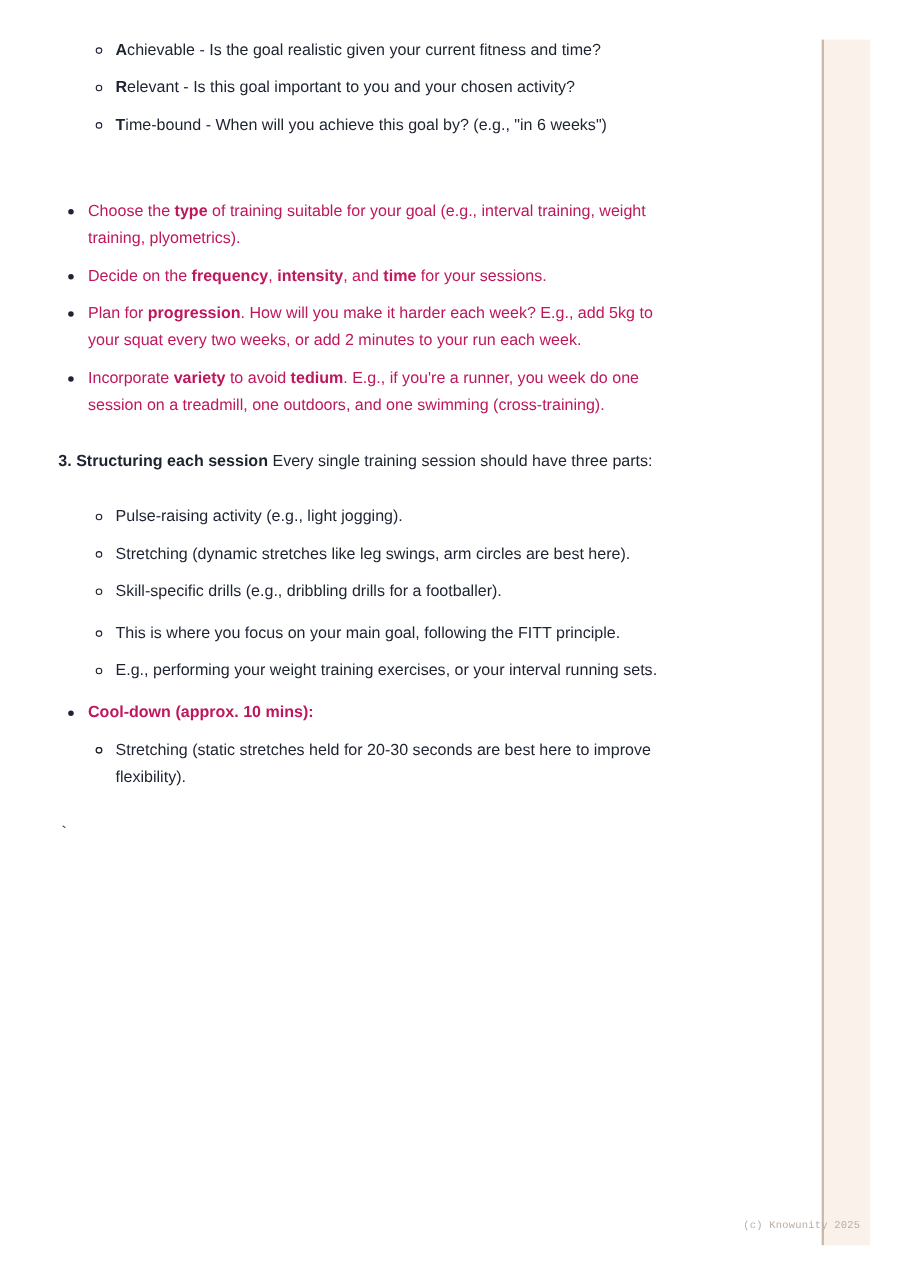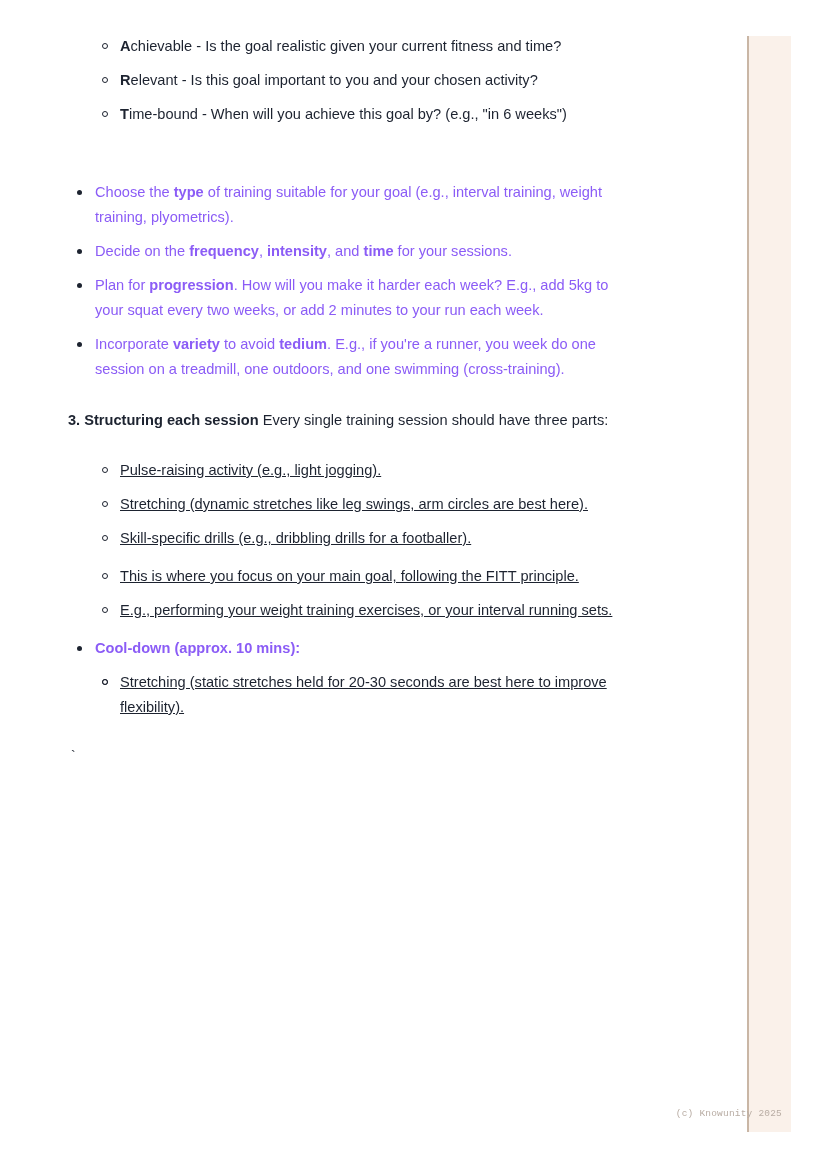--- a/index.html
+++ b/index.html
@@ -36,21 +36,21 @@
     position: absolute;
     top: 36px;
     right: 79px;
     width: 2px;
     height: 1096px;
     background: #c9b6a5;
   }
 
   .content {
     position: absolute;
-    left: 68px;
+    left: 53px;
     top: 34px;
     width: 572px;
   }
 
   
   .para {
     font-size: 14.6px;
     line-height: 27px;
     text-align: justify;
     margin: 0 0 0 0;
@@ -67,21 +67,21 @@
     list-style: none;
   }
 
   
   li.lvl1 {
     position: relative;
     padding-left: 27px;
     font-size: 14.6px;
     line-height: 25px;
     margin-bottom: 9px;
-    color: #8b5cf6;
+    color: #be185d;
   }
   li.lvl1 > .bullet {
     position: absolute;
     left: 9px;
     top: 10px;
     width: 5px;
     height: 5px;
     border-radius: 50%;
     background: #1d2330;
   }
@@ -102,21 +102,21 @@
     width: 6px;
     height: 6px;
     border-radius: 50%;
     border: 1.2px solid #1d2330;
     background: transparent;
   }
 
   li .lead-cap { font-weight: bold; }
   li b { font-weight: bold; }
 
-  .sub-list { margin-top: 2px; text-decoration: underline; }
+  .sub-list { margin-top: 2px; }
   li.lvl1.heading-item { margin-bottom: 2px; }
   li.lvl1.heading-item > span { font-weight: bold; }
 
   .group { margin-bottom: 13px; }
 
   .backtick {
     margin-top: 28px;
     padding-left: 3px;
     font-size: 14px;
     color: #1d2330;

